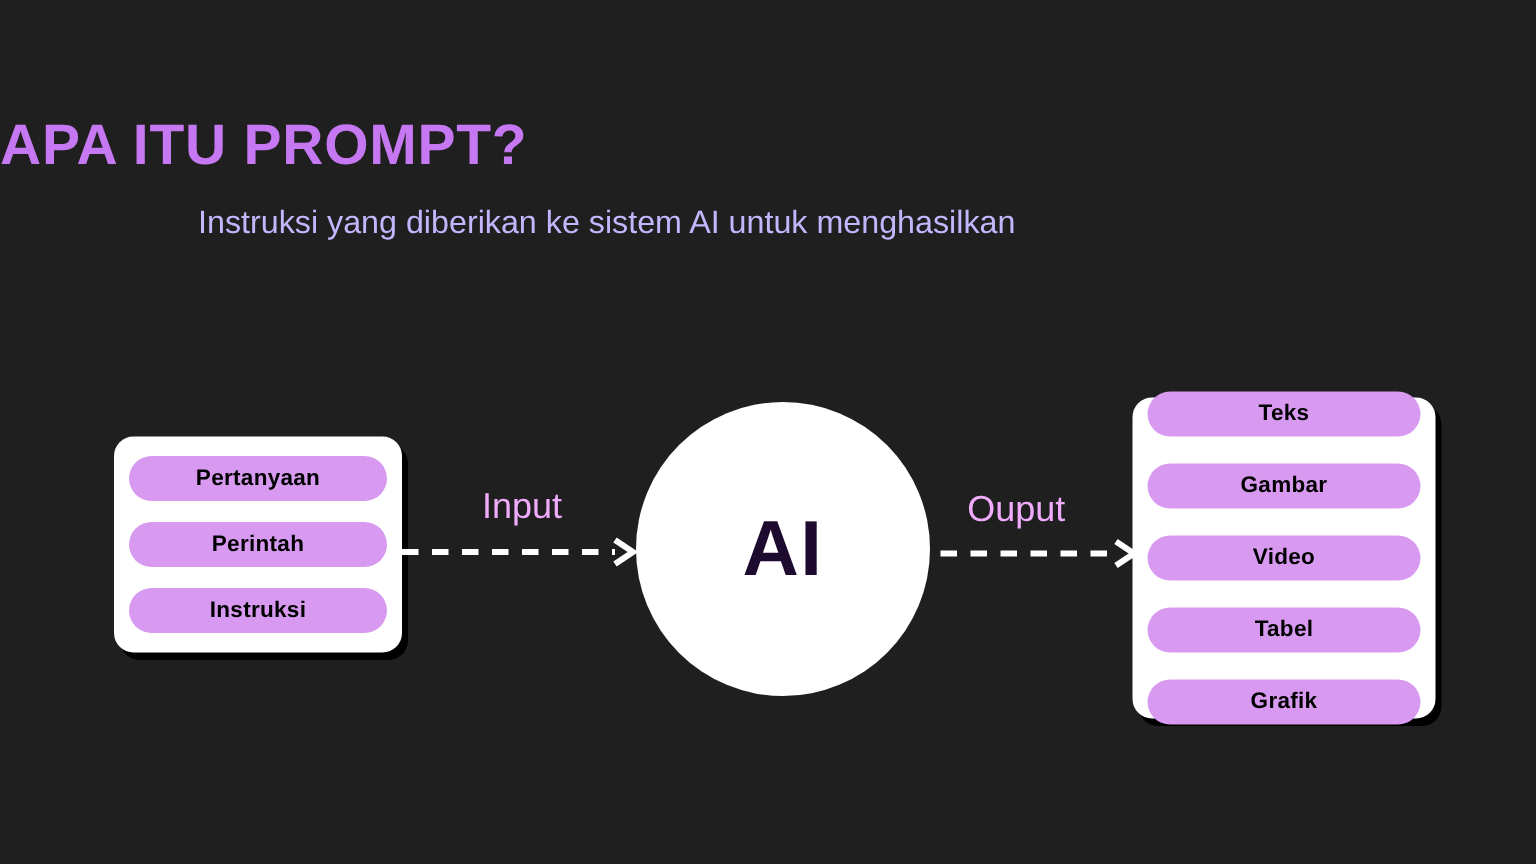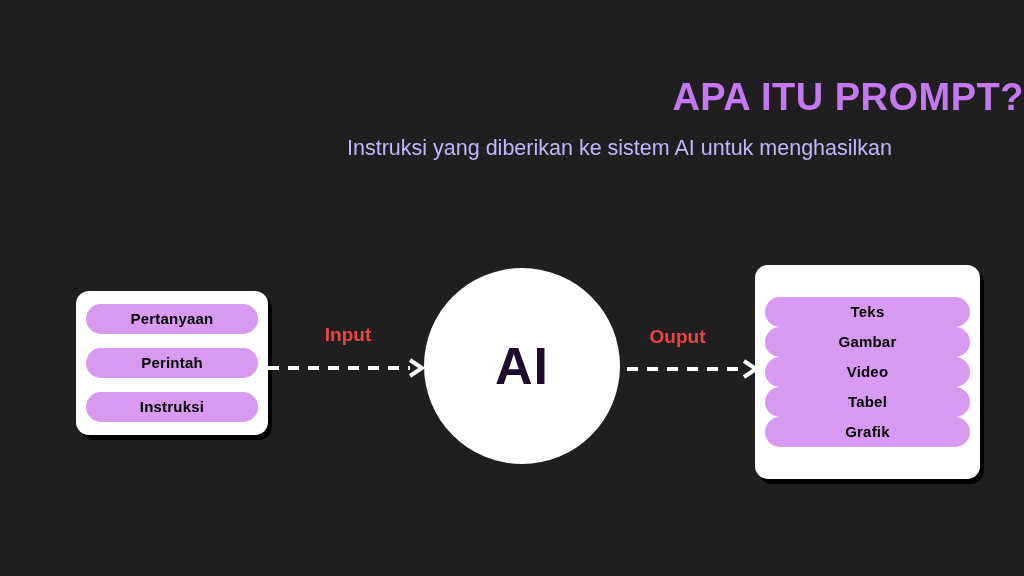--- a/index.html
+++ b/index.html
@@ -20,21 +20,21 @@
     height: 576px;
     background: #1f1f1f;
   }
 
   
   .header {
     position: absolute;
     top: 76px;
     left: 0;
     width: 1024px;
-    text-align: right;
+    text-align: left;
   }
   .title {
     margin: 0;
     font-size: 38px;
     font-weight: bold;
     letter-spacing: 0.5px;
     color: #c578f2;
     line-height: 1.12;
   }
   .subtitle {
@@ -69,24 +69,24 @@
     left: 76px;
     top: 291px;
     width: 192px;
     height: 144px;
     padding: 8px 10px;
     gap: 14px;
   }
   .card-output {
     left: 755px;
     top: 265px;
-    width: 225px;
+    width: 202px;
     height: 214px;
     padding: 8px 10px;
-    gap: 0;
+    gap: 18px;
   }
 
   .pill {
     background: #d89af0;
     color: #000000;
     border-radius: 999px;
     font-size: 15px;
     font-weight: bold;
     text-align: center;
     line-height: 30px;
@@ -118,23 +118,23 @@
   
   .arrow {
     position: absolute;
     height: 30px;
   }
   .arrow-input  { left: 268px; top: 353px; width: 160px; }
   .arrow-output { left: 607px; top: 354px; width: 155px; }
 
   .flow-label {
     position: absolute;
-    font-size: 19px;
-    font-weight: bold;
-    color: #ef4444;
+    font-size: 24px;
+    font-weight: normal;
+    color: #f0abfc;
     text-align: center;
     white-space: nowrap;
   }
   .label-input  { left: 268px; top: 324px; width: 160px; }
   .label-output { left: 600px; top: 326px; width: 155px; text-align: center; }
 </style>
 </head>
 <body>
 
 <div class="slide">

